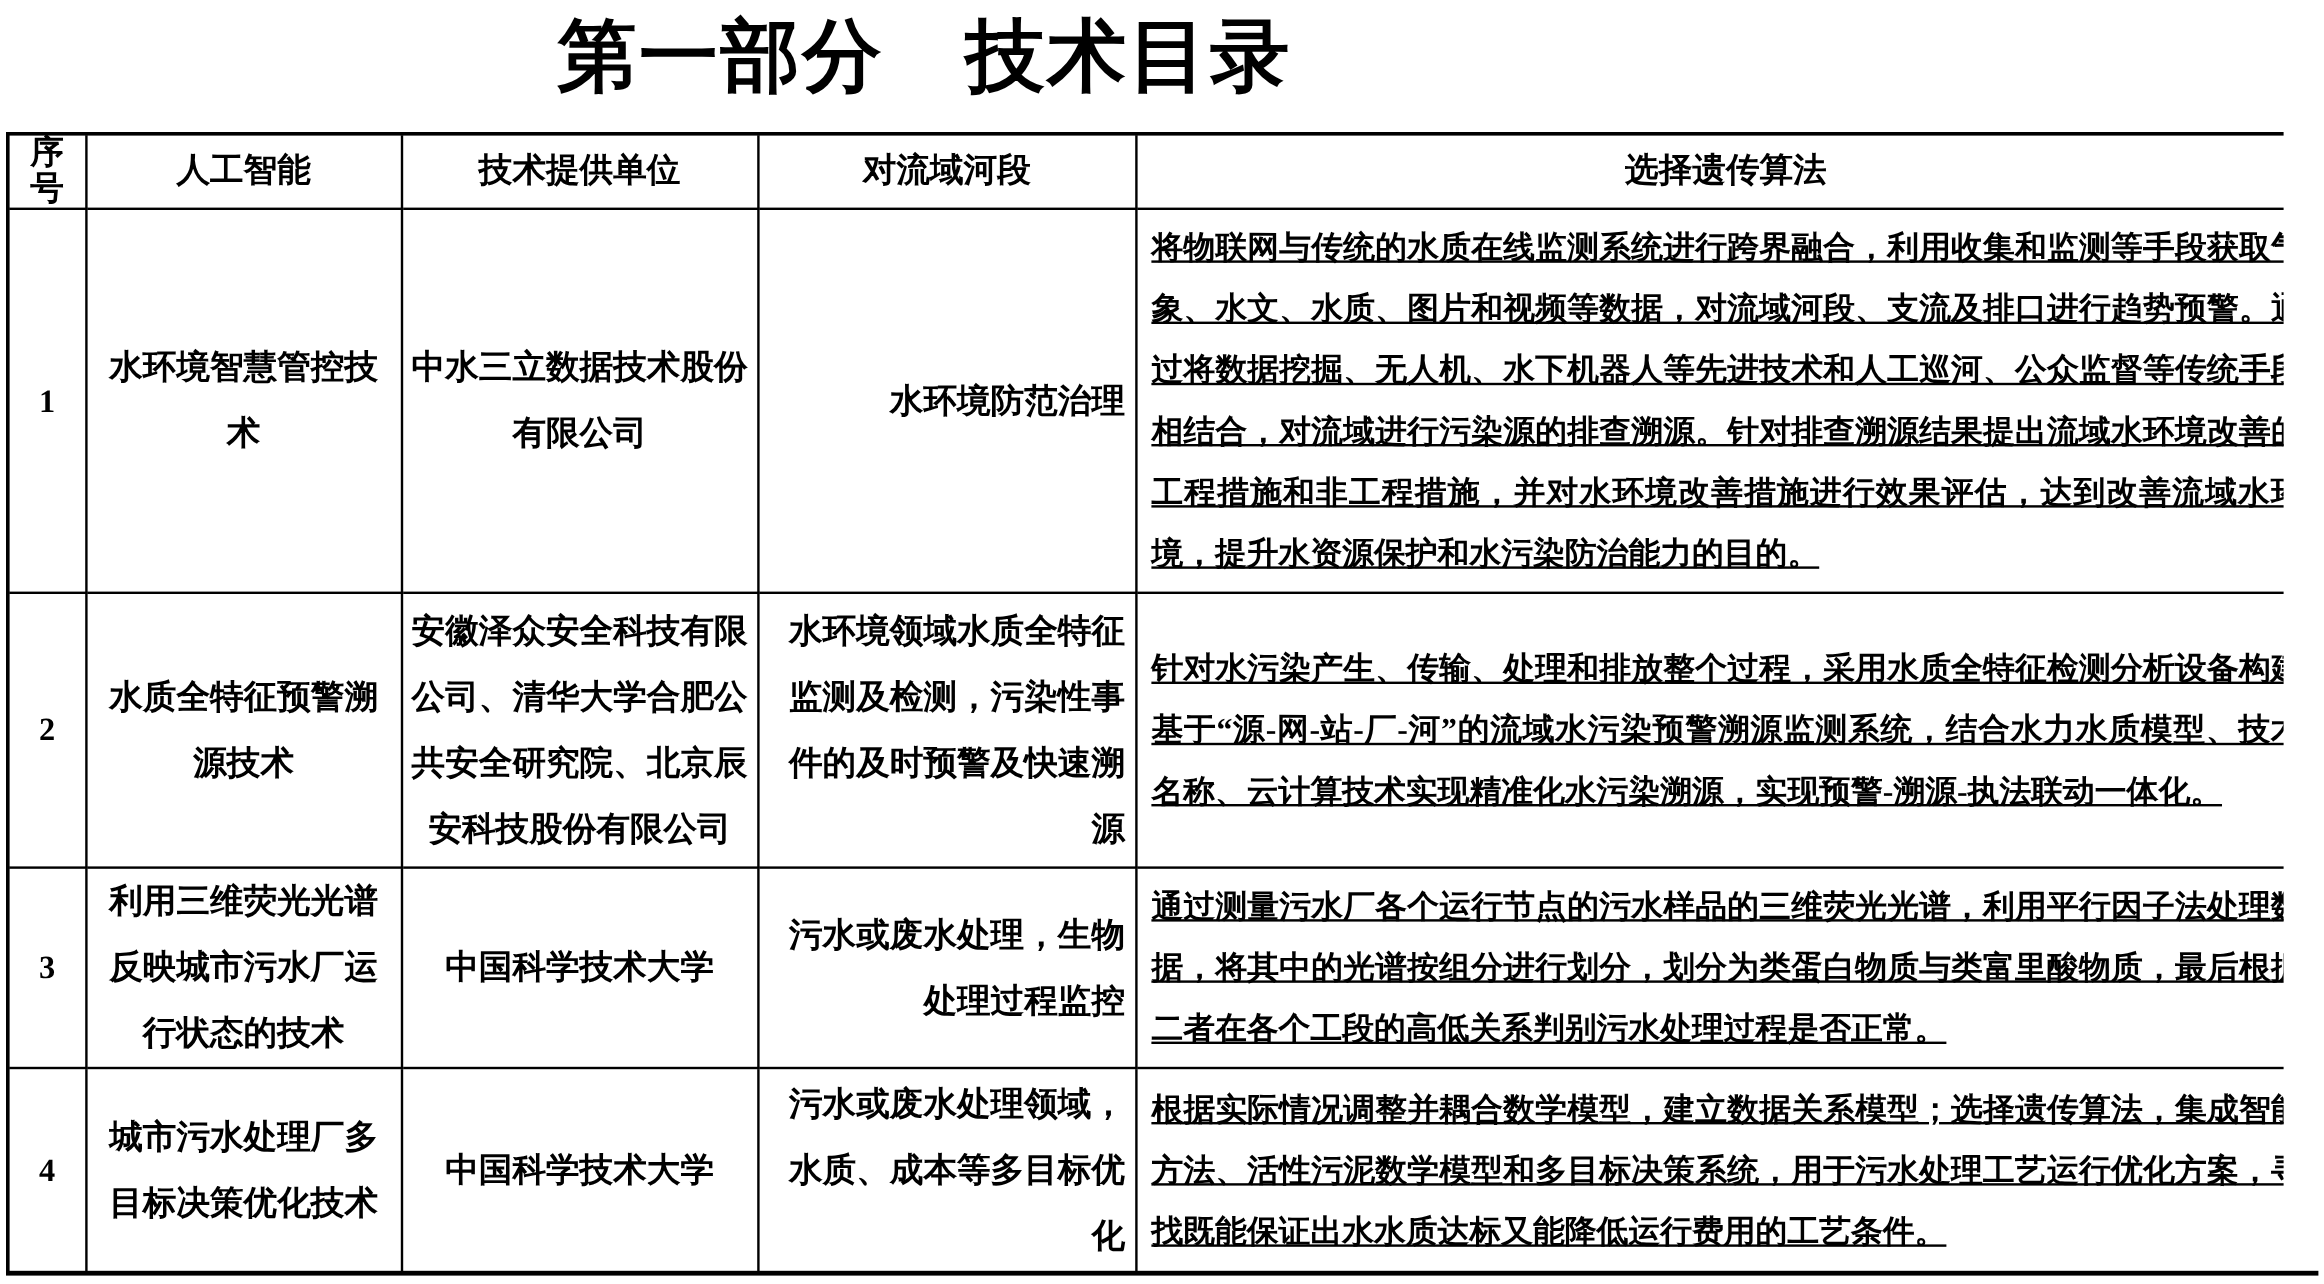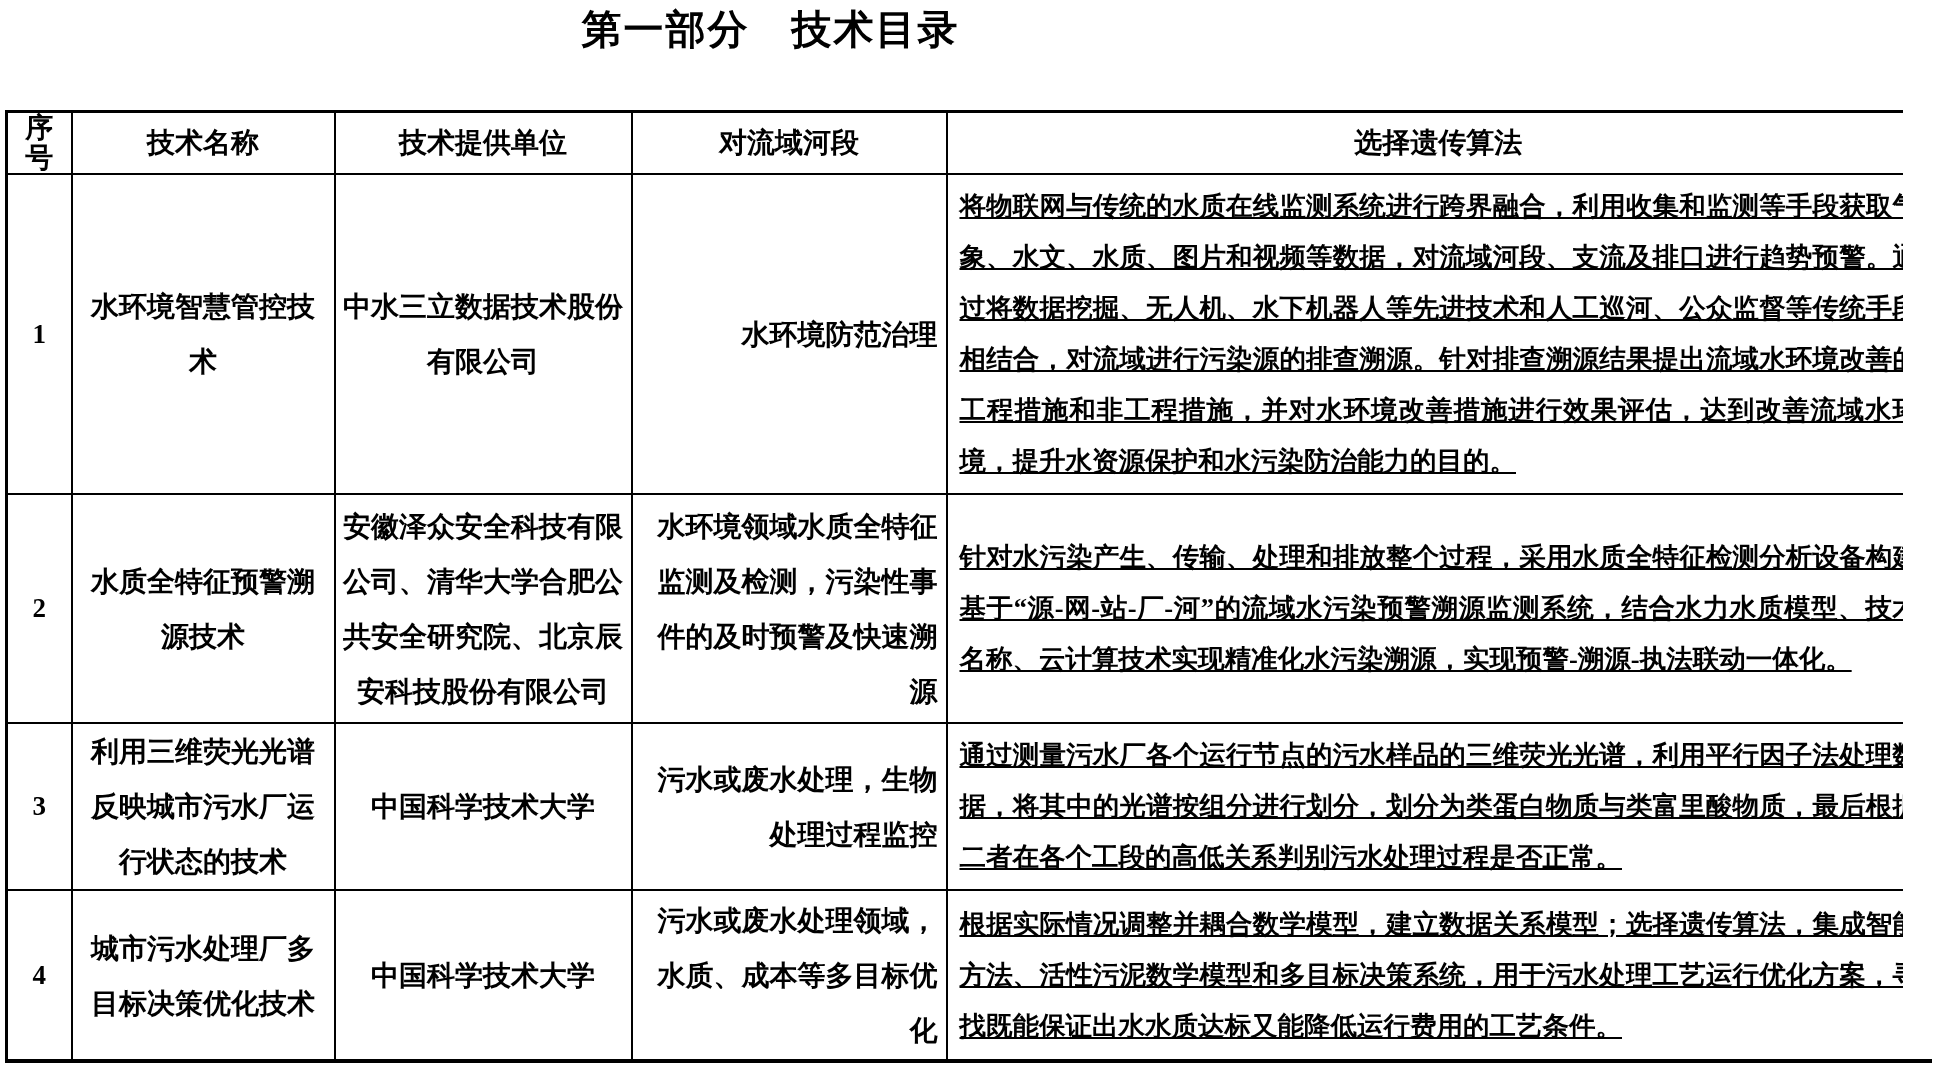--- a/index.html
+++ b/index.html
@@ -10,21 +10,21 @@
     position: relative;
     font-family: "Liberation Serif", "DejaVu Serif", serif;
     color: #000;
   }
   .doc-title {
     position: absolute;
     top: 2px; left: 0;
     width: 100%;
     padding-right: 396px; 
     text-align: center;
-    font-size: 40px;
+    font-size: 66px;
     font-weight: bold;
     letter-spacing: 2px;
     white-space: nowrap;
   }
   .table-clip {
     position: absolute;
     left: 5px; top: 110px;
     width: 1898px; height: 952px;
     overflow: hidden;
   }
@@ -82,21 +82,21 @@
     <colgroup>
       <col class="c-no">
         <col class="c-name">
         <col class="c-prov">
         <col class="c-scope">
         <col class="c-desc">
     </colgroup>
     <thead>
       <tr>
         <th>序号</th>
-        <th>技术名称</th>
+        <th>人工智能</th>
         <th>技术提供单位</th>
         <th>对流域河段</th>
         <th>选择遗传算法</th>
       </tr>
     </thead>
     <tbody>
       <tr class="r1">
         <td class="no">1</td>
         <td class="name">水环境智慧管控技术</td>
         <td class="prov">中水三立数据技术股份有限公司</td>

